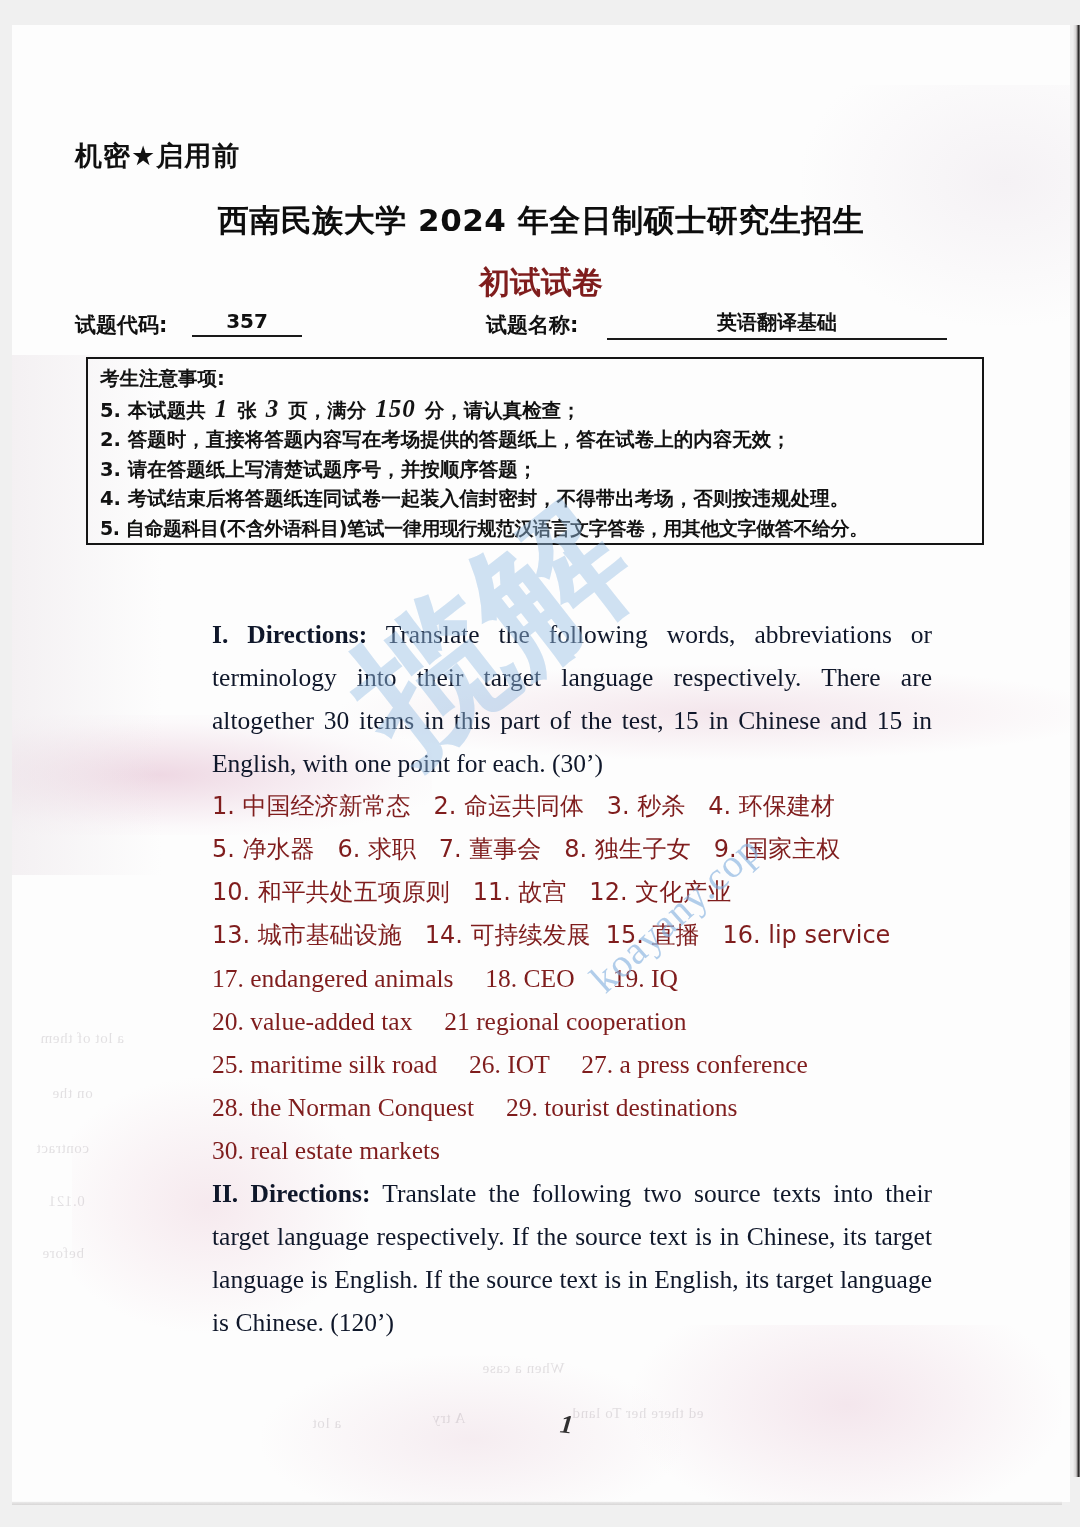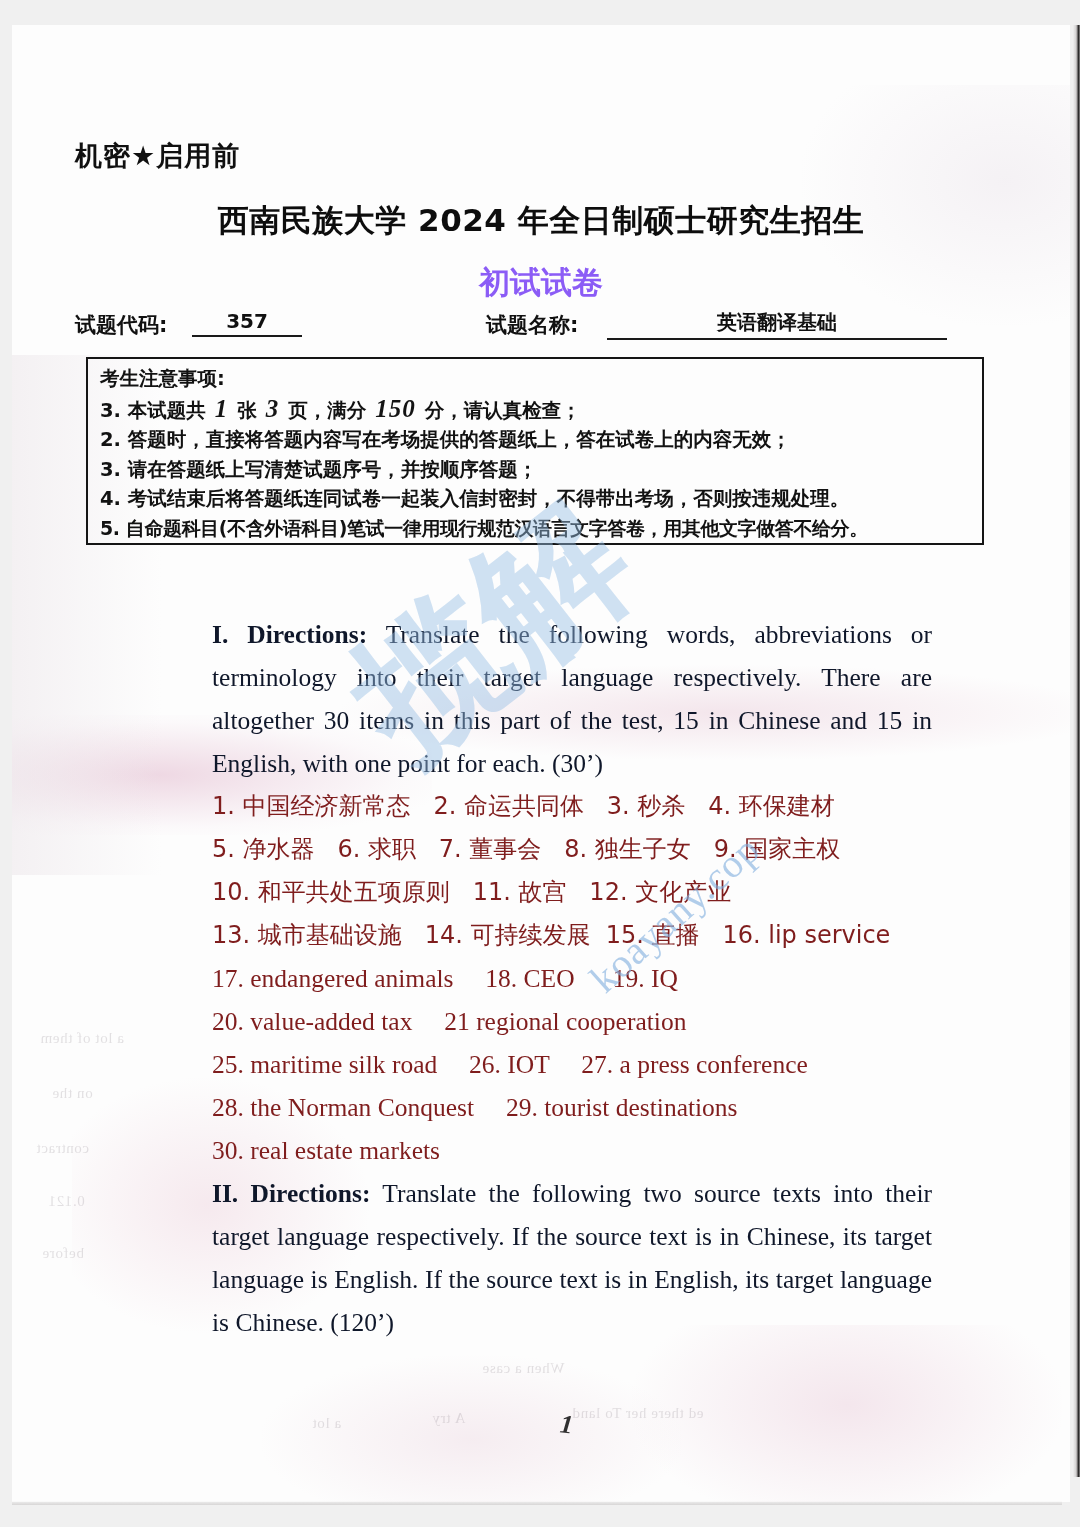--- a/index.html
+++ b/index.html
@@ -110,21 +110,21 @@
     text-align: center;
     font-family: "DejaVu Sans", sans-serif;
     font-weight: 700; font-size: 31px;
     color: #0d0d0d; letter-spacing: .5px;
   }
   .title2 {
     position: absolute; left: 0; top: 237px; width: 1058px;
     text-align: center;
     font-family: "DejaVu Sans", sans-serif;
     font-weight: 700; font-size: 31px;
-    color: #8b5cf6;
+    color: #7f1d1d;
   }
 
   
   .field-row { position: absolute; top: 282px; left: 0; width: 1058px; height: 40px; }
   .fld-label {
     position: absolute;
     font-family: "DejaVu Sans", sans-serif;
     font-weight: 700; font-size: 21px; color: #111;
     white-space: nowrap;
   }
@@ -241,21 +241,21 @@
         <span class="fld-label" id="code-label">试题代码:</span>
         <span class="fld-value" id="code-value">357</span>
         <span class="fld-label" id="name-label">试题名称:</span>
         <span class="fld-value" id="name-value">英语翻译基础</span>
       </div>
 
       <div id="notice">
         <div id="notice-inner">
           <div class="nt">考生注意事项:</div>
           <div class="nt">
-            <span>3. 本试题共</span><span class="hw">1</span><span>张</span><span class="hw">3</span><span>页，满分</span><span class="hw">150</span><span>分，请认真检查；</span>
+            <span>5. 本试题共</span><span class="hw">1</span><span>张</span><span class="hw">3</span><span>页，满分</span><span class="hw">150</span><span>分，请认真检查；</span>
           </div>
           <div class="nt">2. 答题时，直接将答题内容写在考场提供的答题纸上，答在试卷上的内容无效；</div>
           <div class="nt">3. 请在答题纸上写清楚试题序号，并按顺序答题；</div>
           <div class="nt">4. 考试结束后将答题纸连同试卷一起装入信封密封，不得带出考场，否则按违规处理。</div>
           <div class="nt small">5. 自命题科目(不含外语科目)笔试一律用现行规范汉语言文字答卷，用其他文字做答不给分。</div>
         </div>
       </div>
 
       <div id="body">
 

